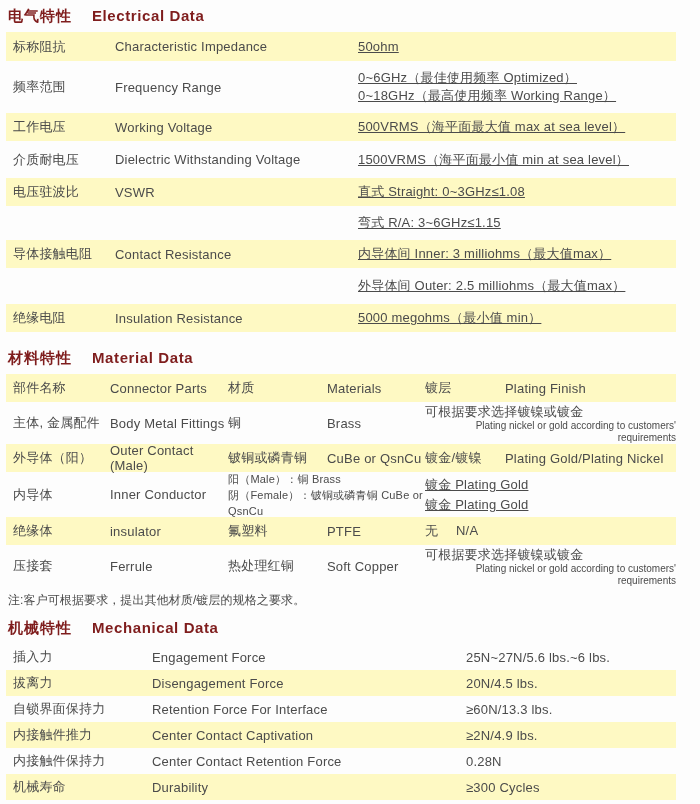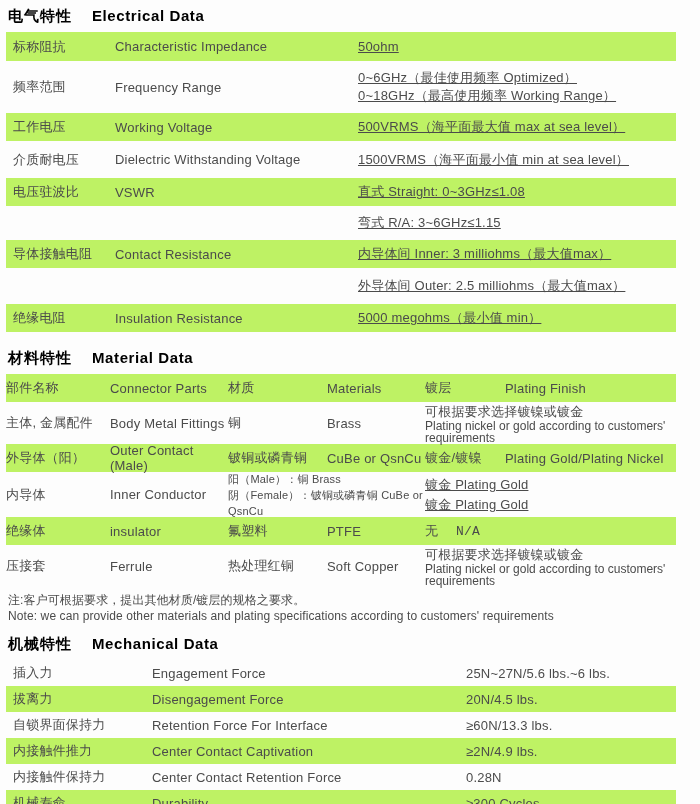--- a/index.html
+++ b/index.html
@@ -4,54 +4,54 @@
 <style>
   * { margin:0; padding:0; box-sizing:border-box; }
   html,body { width:700px; height:804px; }
   body {
     font-family:"Liberation Sans","DejaVu Sans",sans-serif;
     background:#fdfdfd;
     color:#4b4b4b;
     padding-top:6px;
     overflow:hidden;
   }
-  .sec-title { margin:0 0 6px 8px; line-height:20px; color:#000000; }
+  .sec-title { margin:0 0 6px 8px; line-height:20px; color:#7f1d1d; }
   .sec-title .t-zh { font-size:15px; font-weight:bold; letter-spacing:1px; }
   .sec-title .t-en { font-size:15px; font-weight:bold; margin-left:20px; letter-spacing:0.6px; }
   .tbl { width:100%; }
   .row {
     display:flex; align-items:center;
     margin-left:6px; margin-right:24px;
     font-size:13px; letter-spacing:0.2px;
   }
-  .band { background:#bef264; }
+  .band { background:#fef9c3; }
   .h26{height:26px}.h28{height:28px}.h29{height:29px}.h34{height:34px}
   .h36{height:36px}.h37{height:37px}.h38{height:52px}.h42{height:42px}.h45{height:45px}
   
   .elec .c1 { width:109px; padding-left:7px; }
   .elec .c2 { width:243px; }
   .elec .c3 { flex:1;text-decoration:underline; }
   
-  .mat .c1 { width:104px; }
+  .mat .c1 { width:104px; padding-left:7px; }
   .mat .c2 { width:118px; }
   .mat .c3 { width:99px; }
   .mat .c4 { width:98px; }
   .mat .c5 { width:80px; }
   .mat .c6 { flex:1; }
   .mat .c34 { width:197px; font-size:11px; line-height:16px; }
   .mat .c56 { flex:1; }
   
   .mech .c1 { width:146px; padding-left:7px; }
   .mech .c2 { width:314px; }
   .mech .c3 { flex:1; }
   .twoline { display:flex; flex-direction:column; justify-content:center; line-height:18px; }
   .plate-mix { line-height:17px; }
-  .plate-mix .sm { display:block; font-size:12px; line-height:12px; letter-spacing:0; }
+  .plate-mix .sm { display:block; font-size:10px; line-height:12px; letter-spacing:0;text-align:right; }
   .plate-two { line-height:20px;text-decoration:underline; }
-  .na-gap { margin-left:14px;font-family:Liberation Mono, monospace; }
+  .na-gap { margin-left:14px; }
   .note { margin:5px 0 0 8px; font-size:12px; line-height:16px; letter-spacing:0.1px; }
   .gap-mat { margin-top:16px; }
   .gap-mech { margin-top:10px; }
 </style>
 </head>
 <body>
 
 <div class="section">
   <div class="sec-title">
     <span class="t-zh">电气特性</span><span class="t-en">Electrical Data</span>
@@ -167,21 +167,20 @@
       <div class="c3">热处理红铜</div>
       <div class="c4">Soft Copper</div>
       <div class="c56 plate-mix">
         <span>可根据要求选择镀镍或镀金</span>
         <span class="sm">Plating nickel or gold according to customers' requirements</span>
       </div>
     </div>
   </div>
   <div class="note">
     <div>注:客户可根据要求，提出其他材质/镀层的规格之要求。</div>
-    <div>Note: we can provide other materials and plating specifications according to customers' requirements</div>
   </div>
 </div>
 
 <div class="section gap-mech">
   <div class="sec-title">
     <span class="t-zh">机械特性</span><span class="t-en">Mechanical Data</span>
   </div>
   <div class="tbl mech">
     <div class="row h26">
       <div class="c1">插入力</div>

